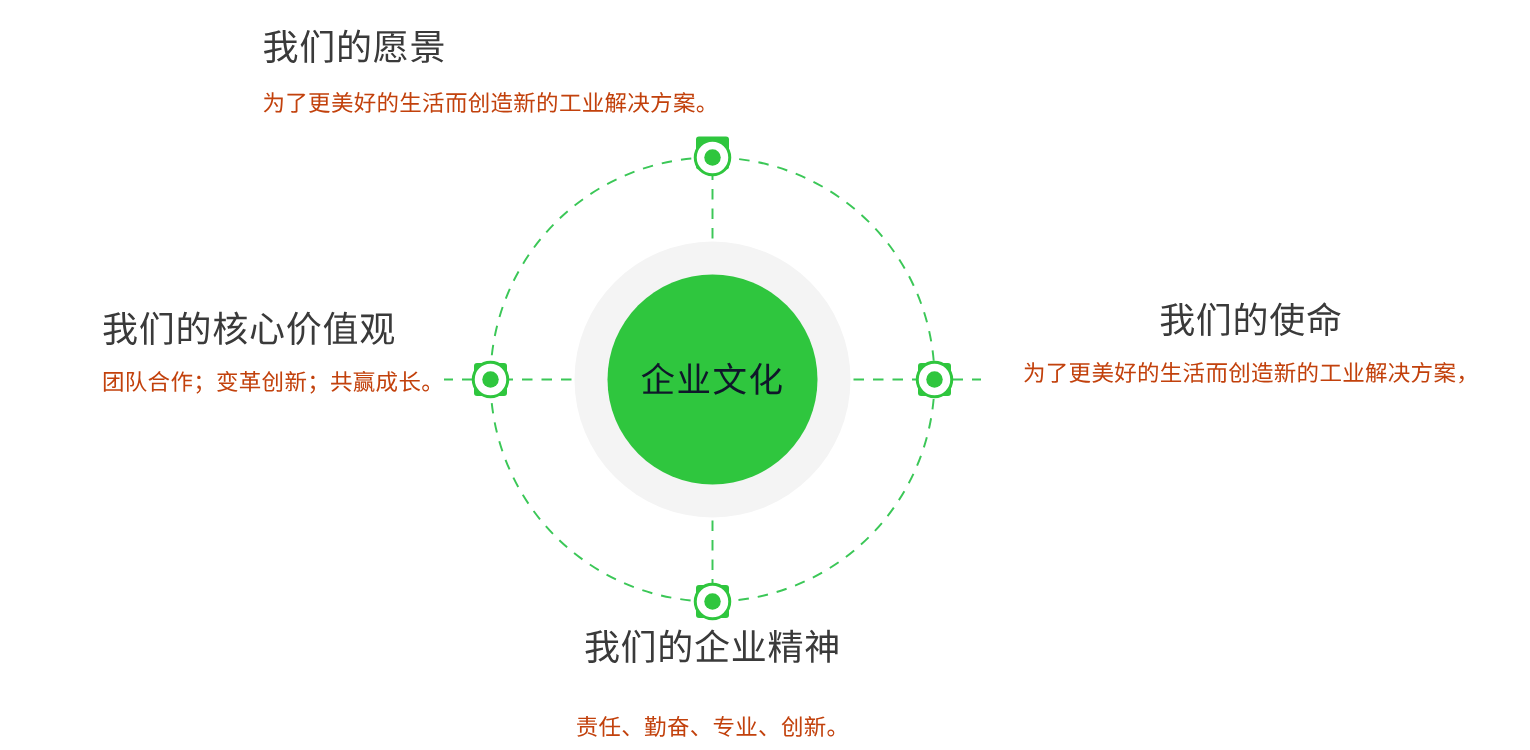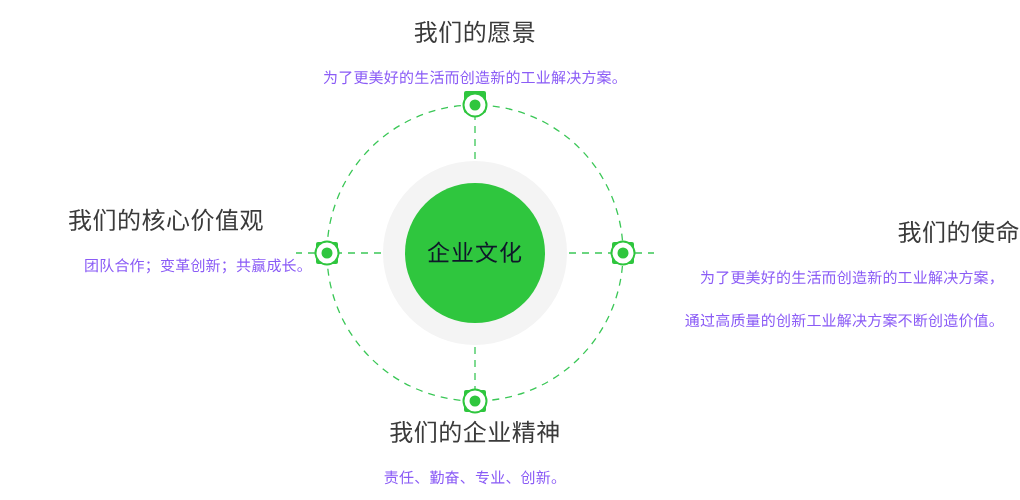--- a/index.html
+++ b/index.html
@@ -51,64 +51,64 @@
   .block .blk-title {
     font-size: 24px;
     color: #3a3a3a;
     line-height: 30px;
     letter-spacing: 0.5px;
     white-space: nowrap;
     margin: 0;
   }
   .block .blk-line {
     font-size: 15px;
-    color: #8b5cf6;
+    color: #c2410c;
     line-height: 27px;
     letter-spacing: 0.2px;
     white-space: nowrap;
-    margin: 16px;
+    margin: 0;
   }
 
   
   #block-vision {
     left: 175px;
     top: 18px;
     width: 600px;
-    text-align: center;
+    text-align: left;
   }
   #block-vision .blk-title { margin-bottom: 8px; }
 
   
   #block-values {
     left: 0px;
     top: 206px;
     width: 292px;
     text-align: left;
     padding-left: 68px;
     box-sizing: border-box;
   }
   #block-values .blk-title { margin-bottom: 6px; }
 
   
   #block-mission {
     left: 648px;
-    top: 218px;
+    top: 200px;
     width: 372px;
-    text-align: right;
+    text-align: center;
   }
   #block-mission .blk-title { margin-bottom: 6px; }
 
   
   #block-spirit {
     left: 175px;
     top: 418px;
     width: 600px;
     text-align: center;
   }
-  #block-spirit .blk-title { margin-bottom: 8px; text-align: center; }
+  #block-spirit .blk-title { margin-bottom: 24px; text-align: center; }
 </style>
 </head>
 <body>
 
 <div id="stage">
 
   <svg id="diagram-svg" viewBox="0 0 1020 500">
 
     <circle cx="475" cy="253" r="148" fill="none" stroke="#3BC757" stroke-width="1.3" stroke-dasharray="7 6" stroke-linecap="butt"></circle>
 
@@ -157,21 +157,20 @@
   </div>
 
   <div class="block" id="block-values">
     <p class="blk-title">我们的核心价值观</p>
     <p class="blk-line">团队合作；变革创新；共赢成长。</p>
   </div>
 
   <div class="block" id="block-mission">
     <p class="blk-title">我们的使命</p>
     <p class="blk-line">为了更美好的生活而创造新的工业解决方案，</p>
-    <p class="blk-line">通过高质量的创新工业解决方案不断创造价值。</p>
   </div>
 
   <div class="block" id="block-spirit">
     <p class="blk-title">我们的企业精神</p>
     <p class="blk-line">责任、勤奋、专业、创新。</p>
   </div>
 
 </div>
 
 </body></html>

